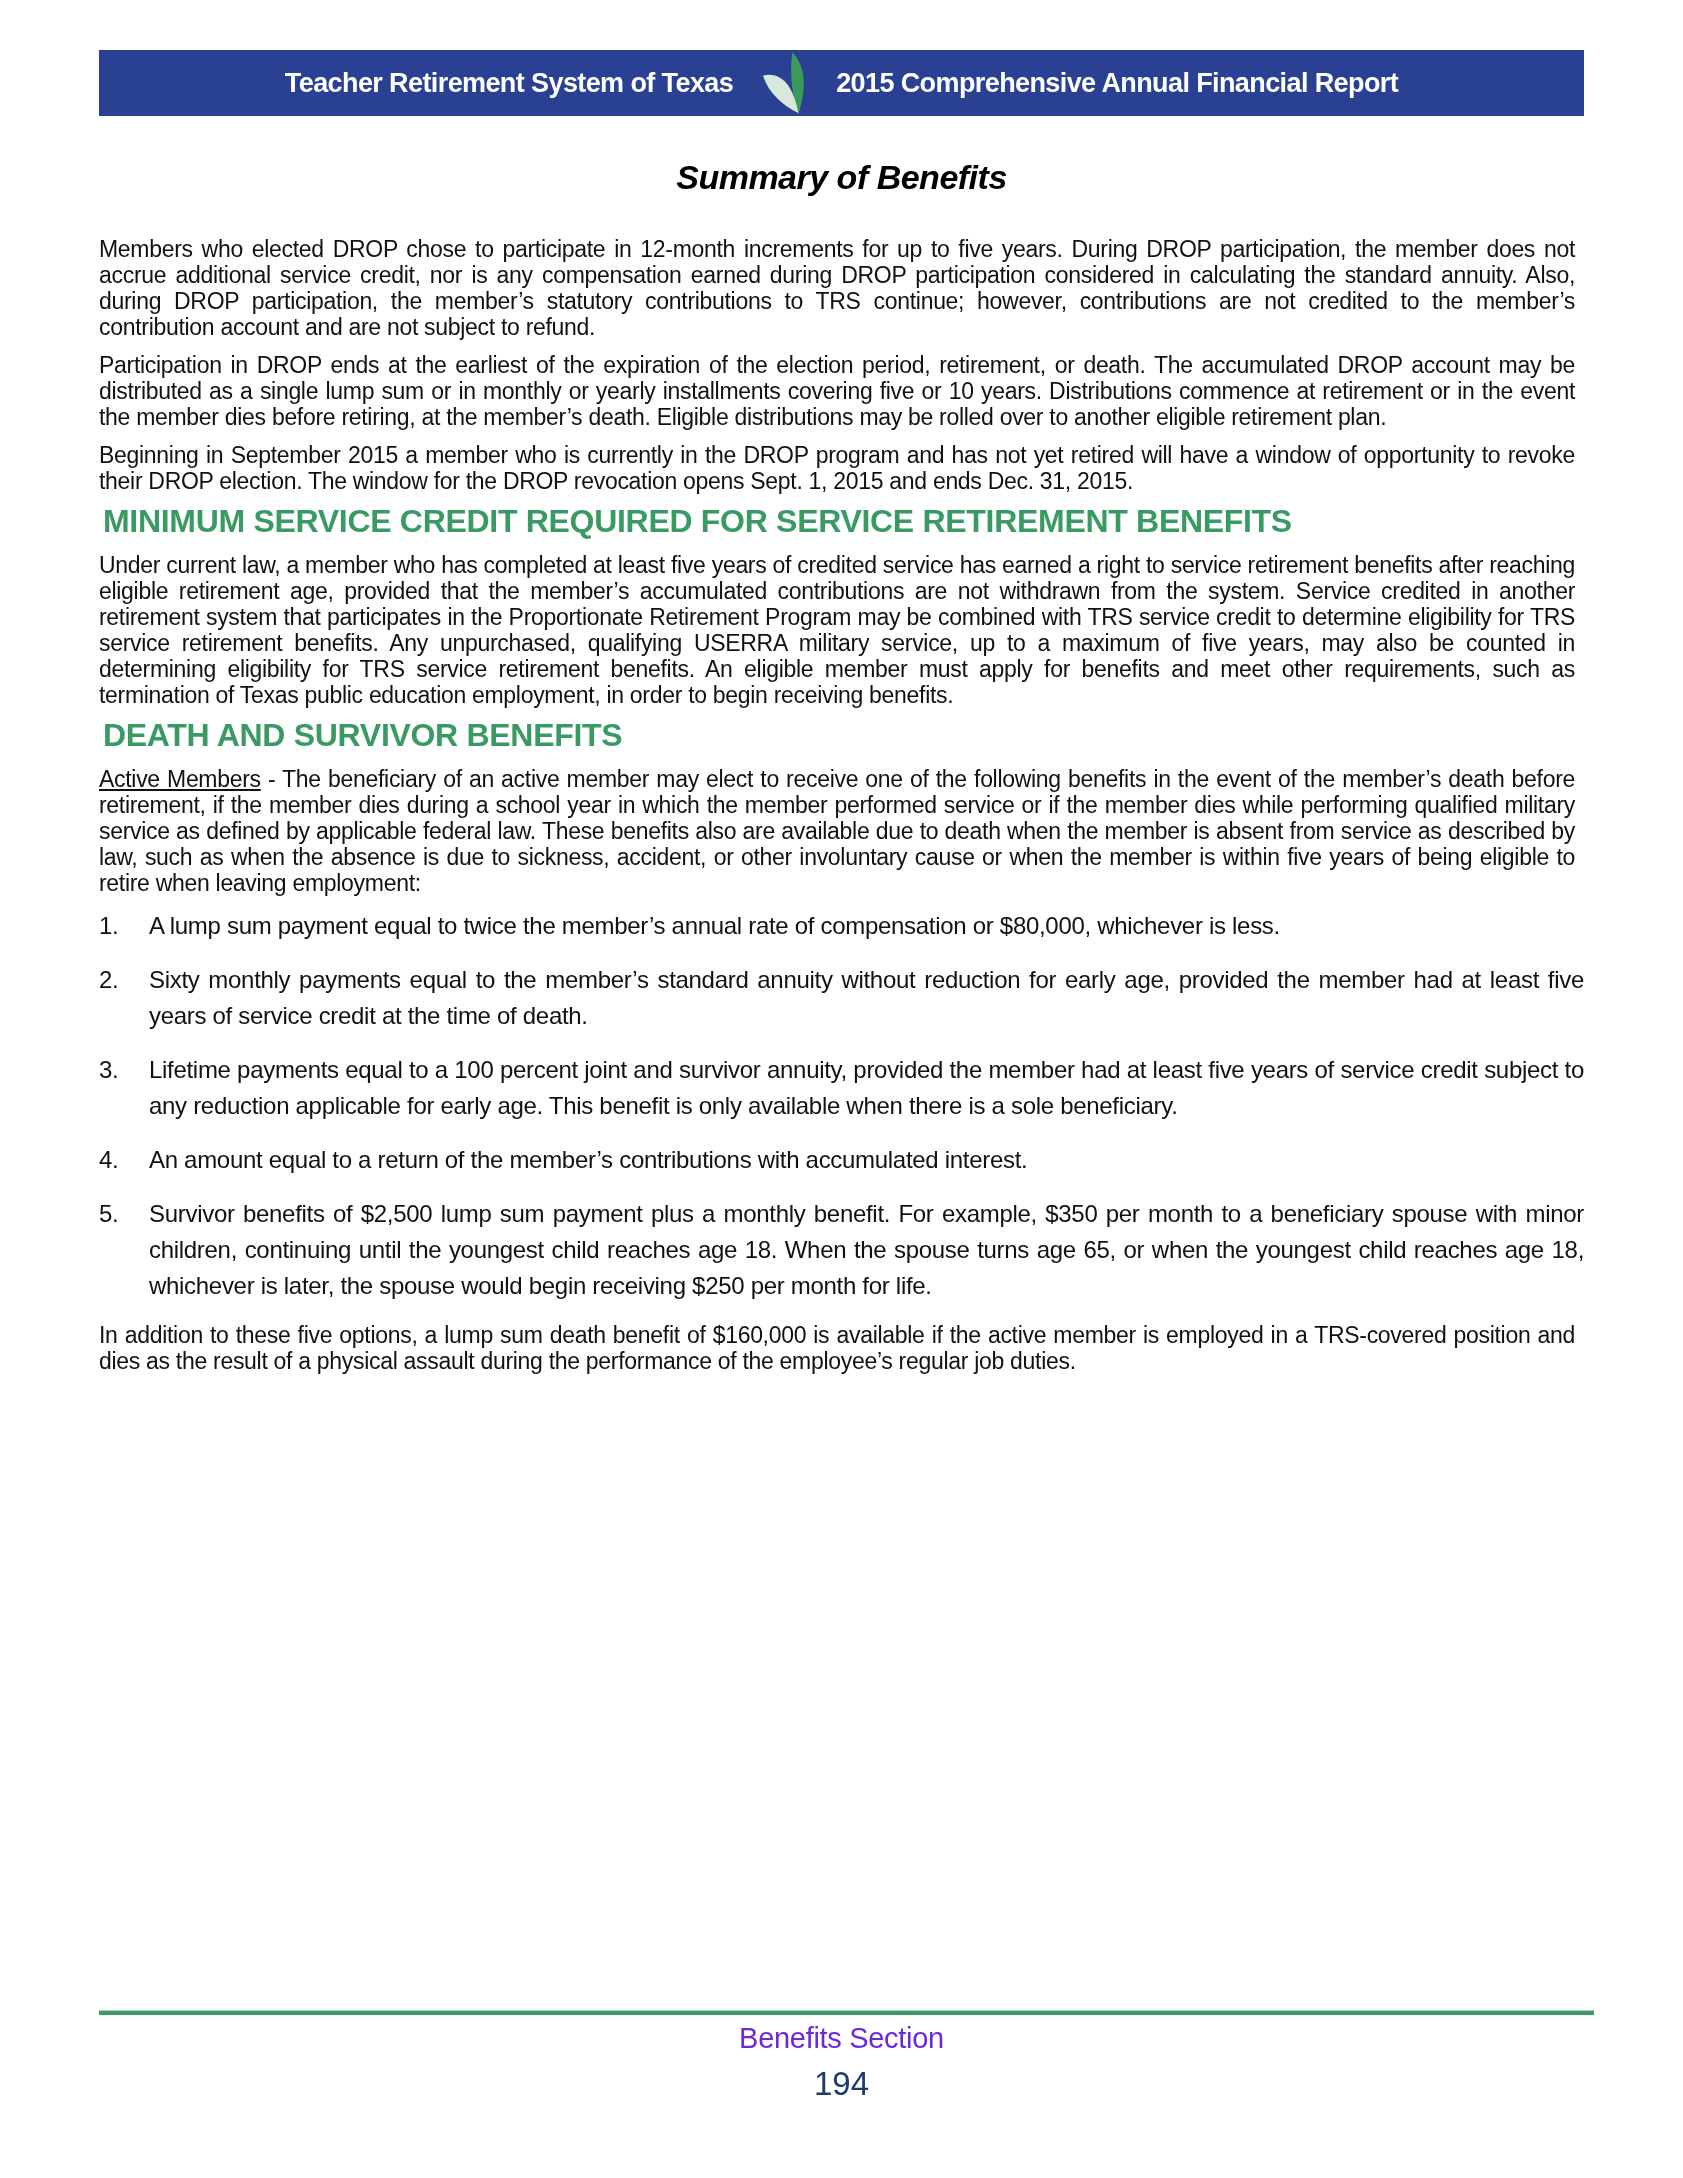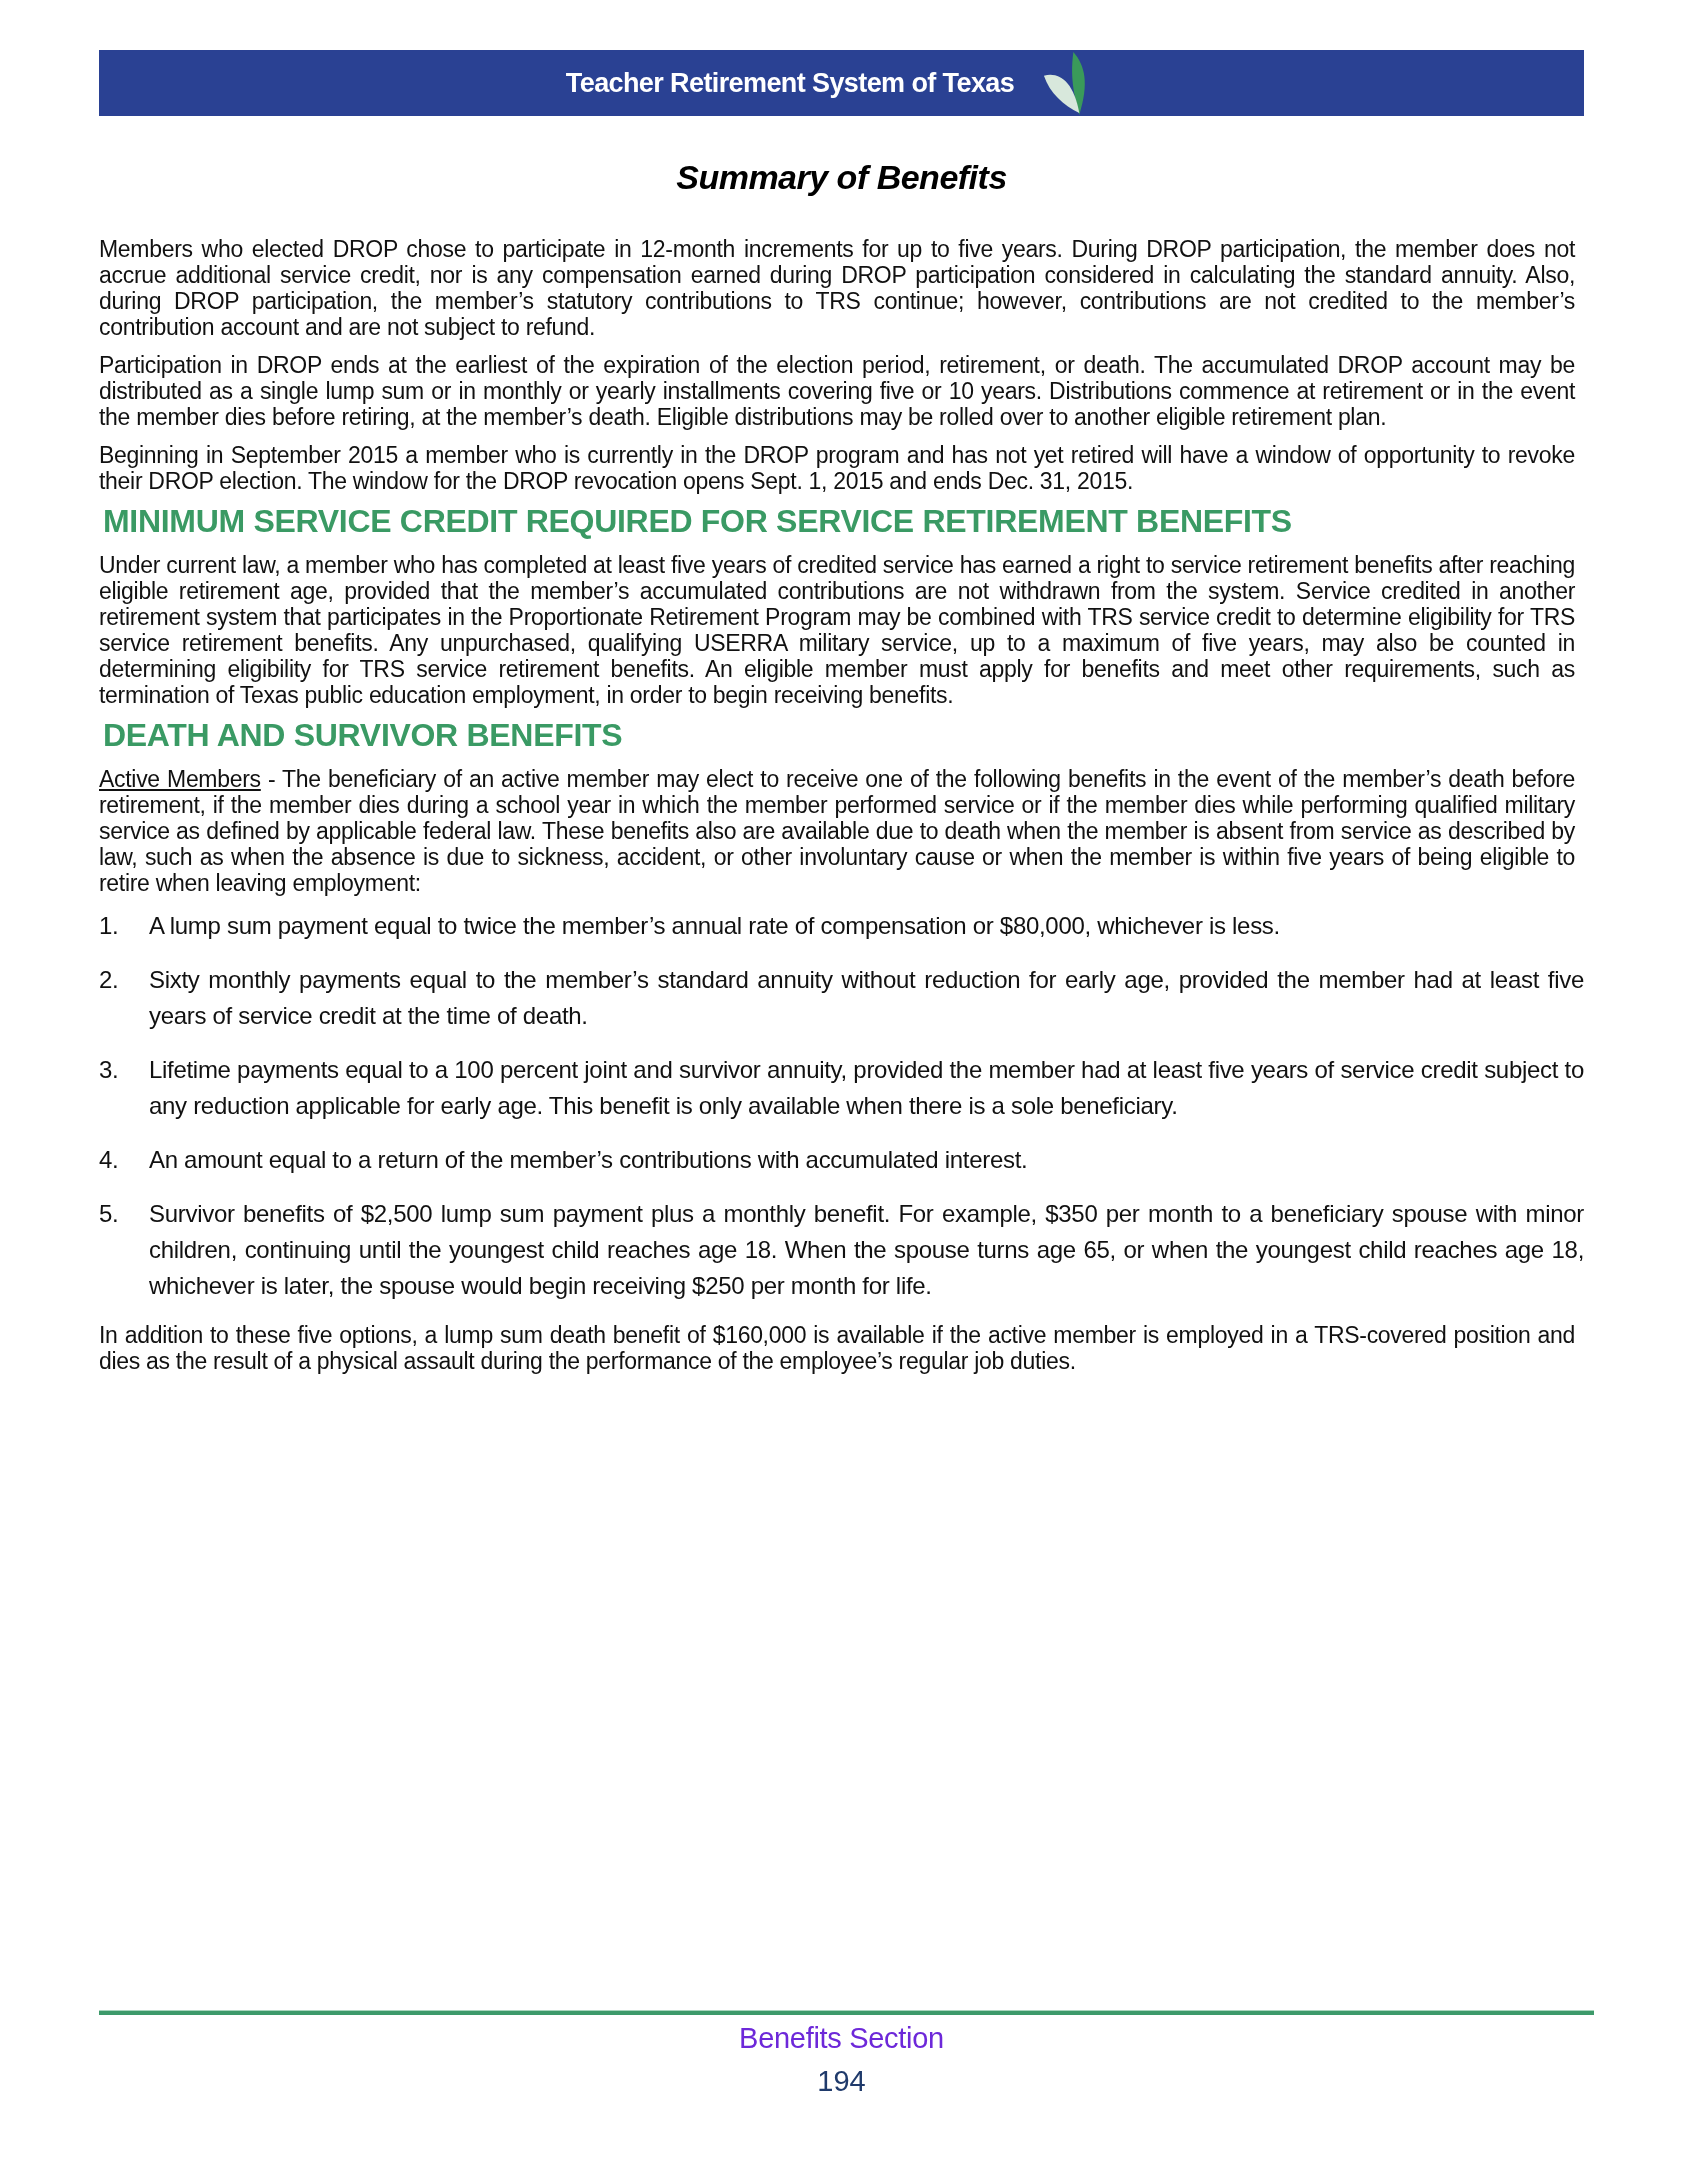--- a/index.html
+++ b/index.html
@@ -21,33 +21,34 @@
   .underline { text-decoration:underline; }
   ol { list-style:none; margin:0 0 12px 0; padding:0; }
   ol li { position:relative; padding-left:50px; margin:0 0 18px 0; font-size:24px; line-height:36px;
           text-align:justify; letter-spacing:-0.3px; }
   ol li .num { position:absolute; left:0; top:0; }
   .footer-rule { position:absolute; left:99px; top:2010px; width:1495px; height:4px;
                  background:#3d9a6a; border-top:1px solid #a9d5bd; }
   .footer-section { position:absolute; top:2022px; left:0; width:1683px; text-align:center;
                     font-size:29px; color:#6d28d9; letter-spacing:-0.3px; }
   .footer-page { position:absolute; top:2065px; left:0; width:1683px; text-align:center;
-                 font-size:29px; color:#1f3a6b; }
+                 font-size:33px; color:#1f3a6b; }
 </style>
 </head>
 <body>
 
 <div class="banner">
   <span class="banner-text">Teacher Retirement System of Texas</span>
   <span class="logo">
     <svg width="55" height="66" viewBox="0 0 56 67">
       <path d="M34 2 C46 16 50 34 40 66 C36 50 30 30 34 2 Z" fill="#3a9a5a"></path>
       <path d="M4 26 C20 22 34 32 40 64 C24 56 10 44 4 26 Z" fill="#d8e8dc"></path>
     </svg>
   </span>
+  <span class="banner-text">2015 Comprehensive Annual Financial Report</span>
 </div>
 
 <div class="page-title">Summary of Benefits</div>
 
 <div class="content">
   <p>Members who elected DROP chose to participate in 12-month increments for up to five years. During DROP participation, the member does not accrue additional service credit, nor is any compensation earned during DROP participation considered in calculating the standard annuity. Also, during DROP participation, the member’s statutory contributions to TRS continue; however, contributions are not credited to the member’s contribution account and are not subject to refund.</p>
   <p>Participation in DROP ends at the earliest of the expiration of the election period, retirement, or death. The accumulated DROP account may be distributed as a single lump sum or in monthly or yearly installments covering five or 10 years. Distributions commence at retirement or in the event the member dies before retiring, at the member’s death. Eligible distributions may be rolled over to another eligible retirement plan.</p>
   <p>Beginning in September 2015 a member who is currently in the DROP program and has not yet retired will have a window of opportunity to revoke their DROP election. The window for the DROP revocation opens Sept. 1, 2015 and ends Dec. 31, 2015.</p>
 
   <h2>MINIMUM SERVICE CREDIT REQUIRED FOR SERVICE RETIREMENT BENEFITS</h2>

